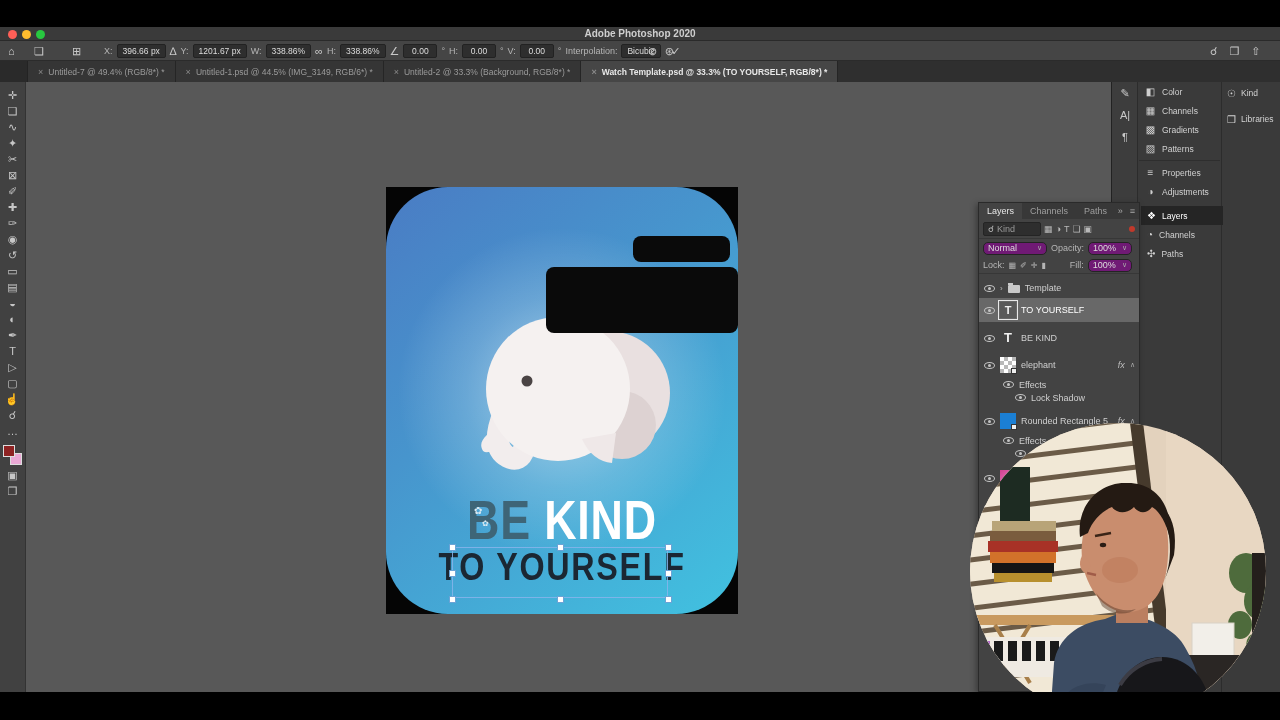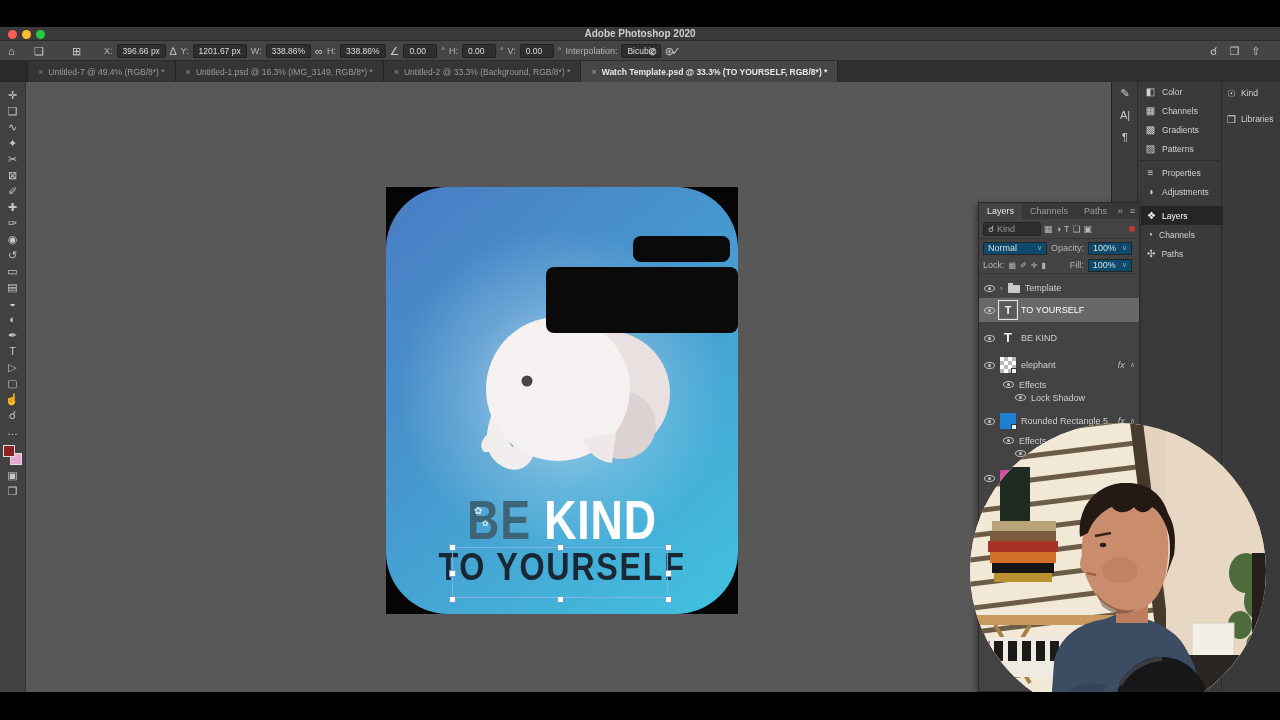--- a/index.html
+++ b/index.html
@@ -13,21 +13,21 @@
     border-bottom:1px solid #2a2a2a; }
   .tl { width:9px; height:9px; border-radius:50%; top:3px; }
   #title-text { width:100%; text-align:center; color:#cfcfcf; font-size:10px; line-height:14px; font-weight:bold; }
 
   #optionsbar { left:0; top:41px; width:1280px; height:20px; background:#454545;
     border-bottom:1px solid #2b2b2b; color:#c9c9c9; font-size:9px; }
   #optionsbar .grp { position:absolute; top:0; height:20px; display:flex; align-items:center; gap:4px; }
   .opt-ic { color:#c9c9c9; font-size:11px; }
   .field { background:#2e2e2e; border:1px solid #222; color:#ddd; padding:1px 5px;
     font-size:8.5px; border-radius:2px; min-width:40px; text-align:left; }
-  .field.sm { min-width:34px; }
+  .field.sm { min-width:34px;text-align:center; }
   .lbl { color:#b5b5b5; }
 
   #tabbar { left:0; top:61px; width:1280px; height:21px; background:#2f2f2f; display:flex; }
   #tabbar .pad { width:28px; height:21px; background:#2a2a2a; border-right:1px solid #232323; }
   .tab { height:21px; display:flex; align-items:center; gap:5px; padding:0 10px;
     background:#353535; border-right:1px solid #252525; font-size:8.5px; color:#9b9b9b; white-space:nowrap; }
   .tab .x { color:#8a8a8a; font-size:9px; }
   .tab.active { background:#464646; color:#e8e8e8; font-weight:bold; }
 
   
@@ -79,21 +79,21 @@
   #lp-tabs { display:flex; align-items:center; height:16px; background:#383838; }
   .lp-tab { padding:0 8px; line-height:16px; color:#9e9e9e; font-size:9px; }
   .lp-tab.active { background:#434343; color:#e6e6e6; }
   #lp-tabs .hdr-ic { margin-left:auto; color:#aaa; font-size:9px; padding-right:4px; }
   #lp-filter { display:flex; align-items:center; height:20px; padding:0 4px; gap:3px; border-bottom:1px solid #373737; }
   #kindfield { display:flex; align-items:center; gap:3px; background:#2e2e2e; border:1px solid #242424;
     border-radius:2px; height:14px; padding:0 4px; width:58px; color:#9a9a9a; }
   .fic { color:#b9b9b9; font-size:9px; }
   #reddot { width:6px; height:6px; border-radius:50%; background:#c0392b; margin-left:auto; }
   #lp-blend { display:flex; align-items:center; height:18px; padding:0 4px; gap:4px; }
-  .sel { background:#0c4a6e; border:1px solid #242424; border-radius:0; height:13px;
+  .sel { background:#701a75; border:1px solid #242424; border-radius:5px; height:13px;
     display:flex; align-items:center; padding:0 4px; gap:6px; color:#ddd; }
   #lp-lock { display:flex; align-items:center; height:17px; padding:0 4px; gap:4px; border-bottom:1px solid #373737; }
   .lockic { font-size:8px; color:#b5b5b5; }
 
   .lrow { display:flex; align-items:center; gap:5px; padding-left:5px; color:#cfcfcf; }
   .lrow.sel-row { background:#686868; color:#fff; }
   .eye { width:11px; height:7px; border:1px solid #c4c4c4; border-radius:50%; position:relative; flex:0 0 11px; }
   .eye::after { content:""; position:absolute; width:3px; height:3px; border-radius:50%; background:#c4c4c4; left:3px; top:1px; }
   .folder { width:12px; height:8px; background:#c9c9c9; border-radius:1px; position:relative; margin-top:2px; }
   .folder::before { content:""; position:absolute; top:-2px; left:0; width:5px; height:2px; background:#c9c9c9; }
@@ -180,21 +180,21 @@
   </div>
 
   <div class="abs" id="tabbar">
     <div class="pad"></div>
     <div class="tab">
       <span class="x">×</span>
       <span>Untitled-7 @ 49.4% (RGB/8*) *</span>
     </div>
     <div class="tab">
       <span class="x">×</span>
-      <span>Untitled-1.psd @ 16.3% (IMG_3149, RGB/8*) *</span>
+      <span>Untitled-1.psd @ 44.5% (IMG_3149, RGB/6*) *</span>
     </div>
     <div class="tab">
       <span class="x">×</span>
       <span>Untitled-2 @ 33.3% (Background, RGB/8*) *</span>
     </div>
     <div class="tab active">
       <span class="x">×</span>
       <span>Watch Template.psd @ 33.3% (TO YOURSELF, RGB/8*) *</span>
     </div>
   </div>

